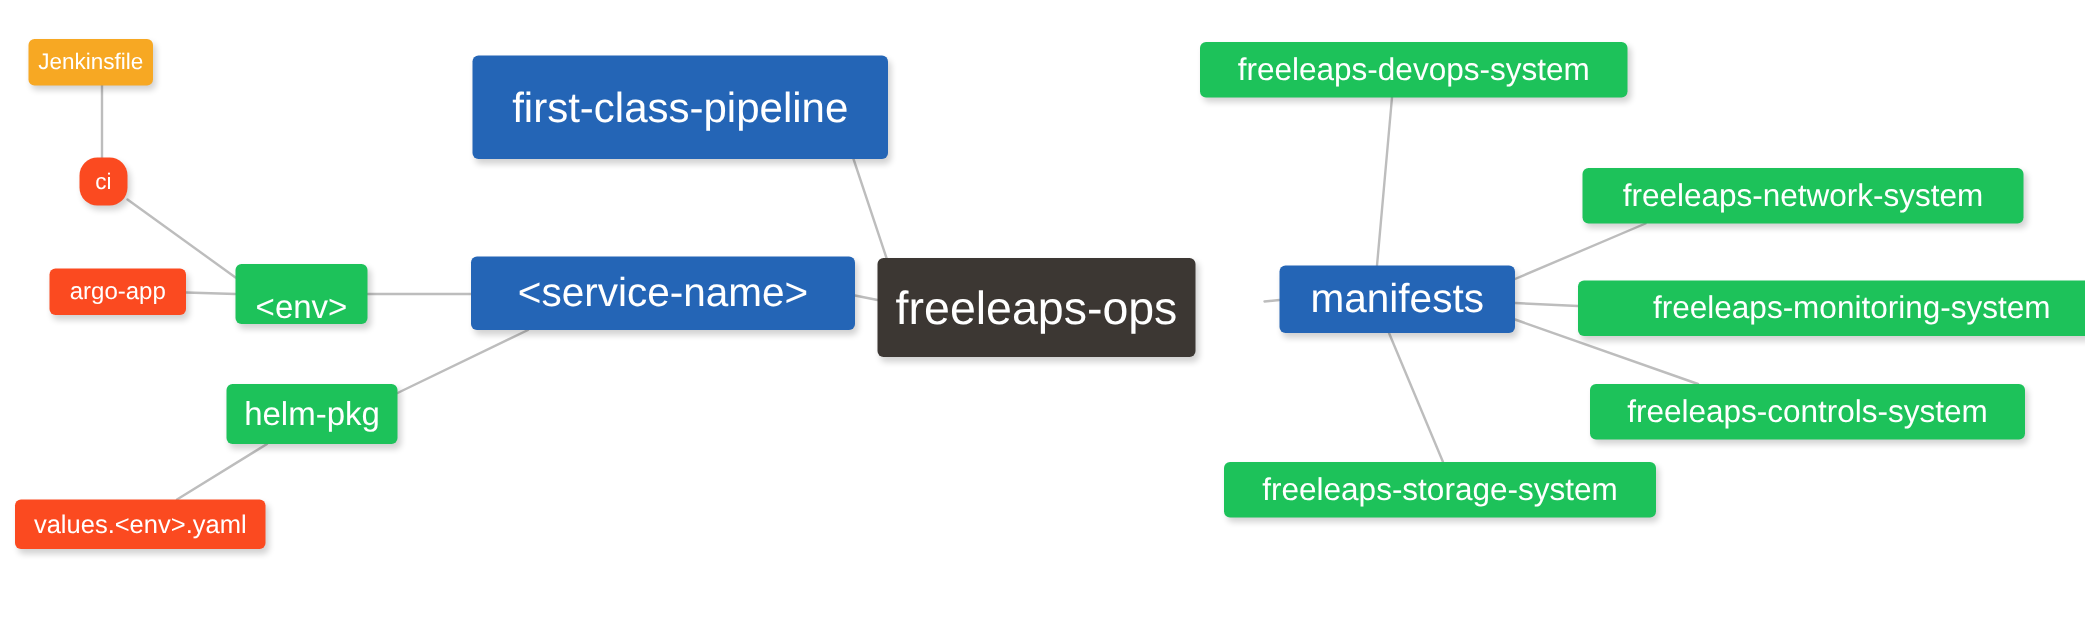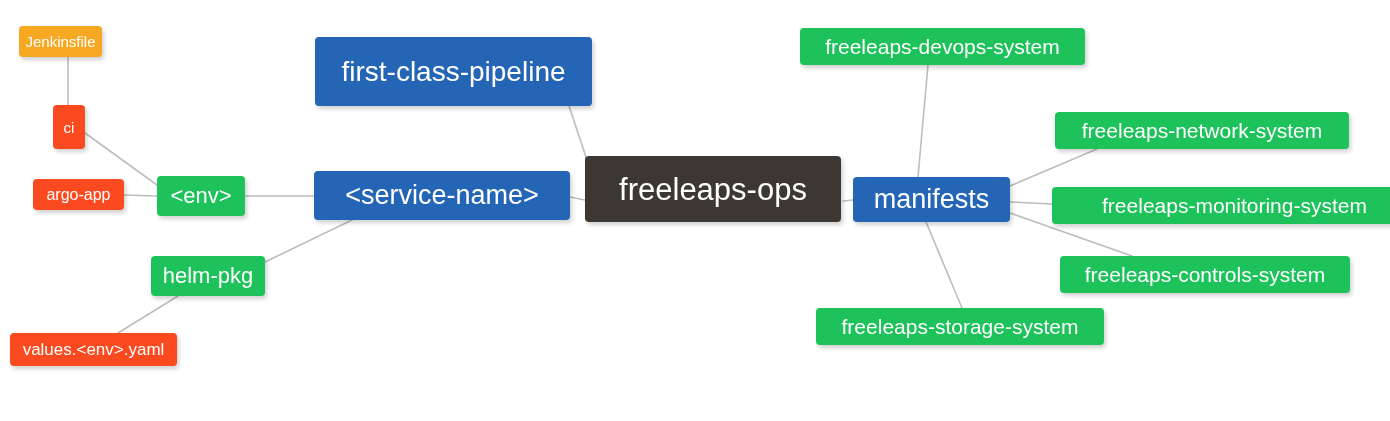--- a/index.html
+++ b/index.html
@@ -66,42 +66,42 @@
       <line x1="157" y1="196" x2="124" y2="195" stroke="#bdbdbd" stroke-width="1.6" stroke-linecap="round"></line>
       <line x1="68" y1="105" x2="68" y2="57" stroke="#bdbdbd" stroke-width="1.6" stroke-linecap="round"></line>
       <line x1="178" y1="296" x2="118" y2="333" stroke="#bdbdbd" stroke-width="1.6" stroke-linecap="round"></line>
       <line x1="918" y1="177" x2="928" y2="65" stroke="#bdbdbd" stroke-width="1.6" stroke-linecap="round"></line>
       <line x1="1010" y1="186" x2="1097" y2="149" stroke="#bdbdbd" stroke-width="1.6" stroke-linecap="round"></line>
       <line x1="1010" y1="202" x2="1052" y2="204" stroke="#bdbdbd" stroke-width="1.6" stroke-linecap="round"></line>
       <line x1="1010" y1="213" x2="1132" y2="256" stroke="#bdbdbd" stroke-width="1.6" stroke-linecap="round"></line>
       <line x1="926" y1="222" x2="962" y2="308" stroke="#bdbdbd" stroke-width="1.6" stroke-linecap="round"></line>
     </svg>
   <div id="node-layer">
-      <div class="node c-dark" style="left: 585px; top: 156px; width: 256px; height: 66px; font-size: 31px;">
+      <div class="node c-dark" style="left: 585px; top: 172px; width: 212px; height: 66px; font-size: 31px;">
         <span class="node-label">freeleaps-ops</span>
       </div>
       <div class="node c-blue" style="left: 315px; top: 37px; width: 277px; height: 69px; font-size: 28px;">
         <span class="node-label">first-class-pipeline</span>
       </div>
       <div class="node c-blue" style="left: 314px; top: 171px; width: 256px; height: 49px; font-size: 27px;">
         <span class="node-label">&lt;service-name&gt;</span>
       </div>
       <div class="node c-blue" style="left: 853px; top: 177px; width: 157px; height: 45px; font-size: 27px;">
         <span class="node-label">manifests</span>
       </div>
-      <div class="node c-green" style="left: 157px; top: 176px; width: 88px; height: 40px; font-size: 22px;">
+      <div class="node c-green" style="left: 157px; top: 176px; width: 88px; height: 40px; font-size: 22px; align-items: flex-end;">
         <span class="node-label">&lt;env&gt;</span>
       </div>
       <div class="node c-green" style="left: 151px; top: 256px; width: 114px; height: 40px; font-size: 22px;">
         <span class="node-label">helm-pkg</span>
       </div>
       <div class="node c-orange" style="left: 19px; top: 26px; width: 83px; height: 31px; font-size: 15px;">
         <span class="node-label">Jenkinsfile</span>
       </div>
-      <div class="node c-red" style="left: 53px; top: 105px; width: 32px; height: 44px; font-size: 15px;">
+      <div class="node c-red" style="left: 53px; top: 105px; width: 32px; height: 32px; font-size: 15px; border-radius: 12px;">
         <span class="node-label">ci</span>
       </div>
       <div class="node c-red" style="left: 33px; top: 179px; width: 91px; height: 31px; font-size: 16px;">
         <span class="node-label">argo-app</span>
       </div>
       <div class="node c-red" style="left: 10px; top: 333px; width: 167px; height: 33px; font-size: 17px;">
         <span class="node-label">values.&lt;env&gt;.yaml</span>
       </div>
       <div class="node c-green" style="left: 800px; top: 28px; width: 285px; height: 37px; font-size: 21px;">
         <span class="node-label">freeleaps-devops-system</span>

